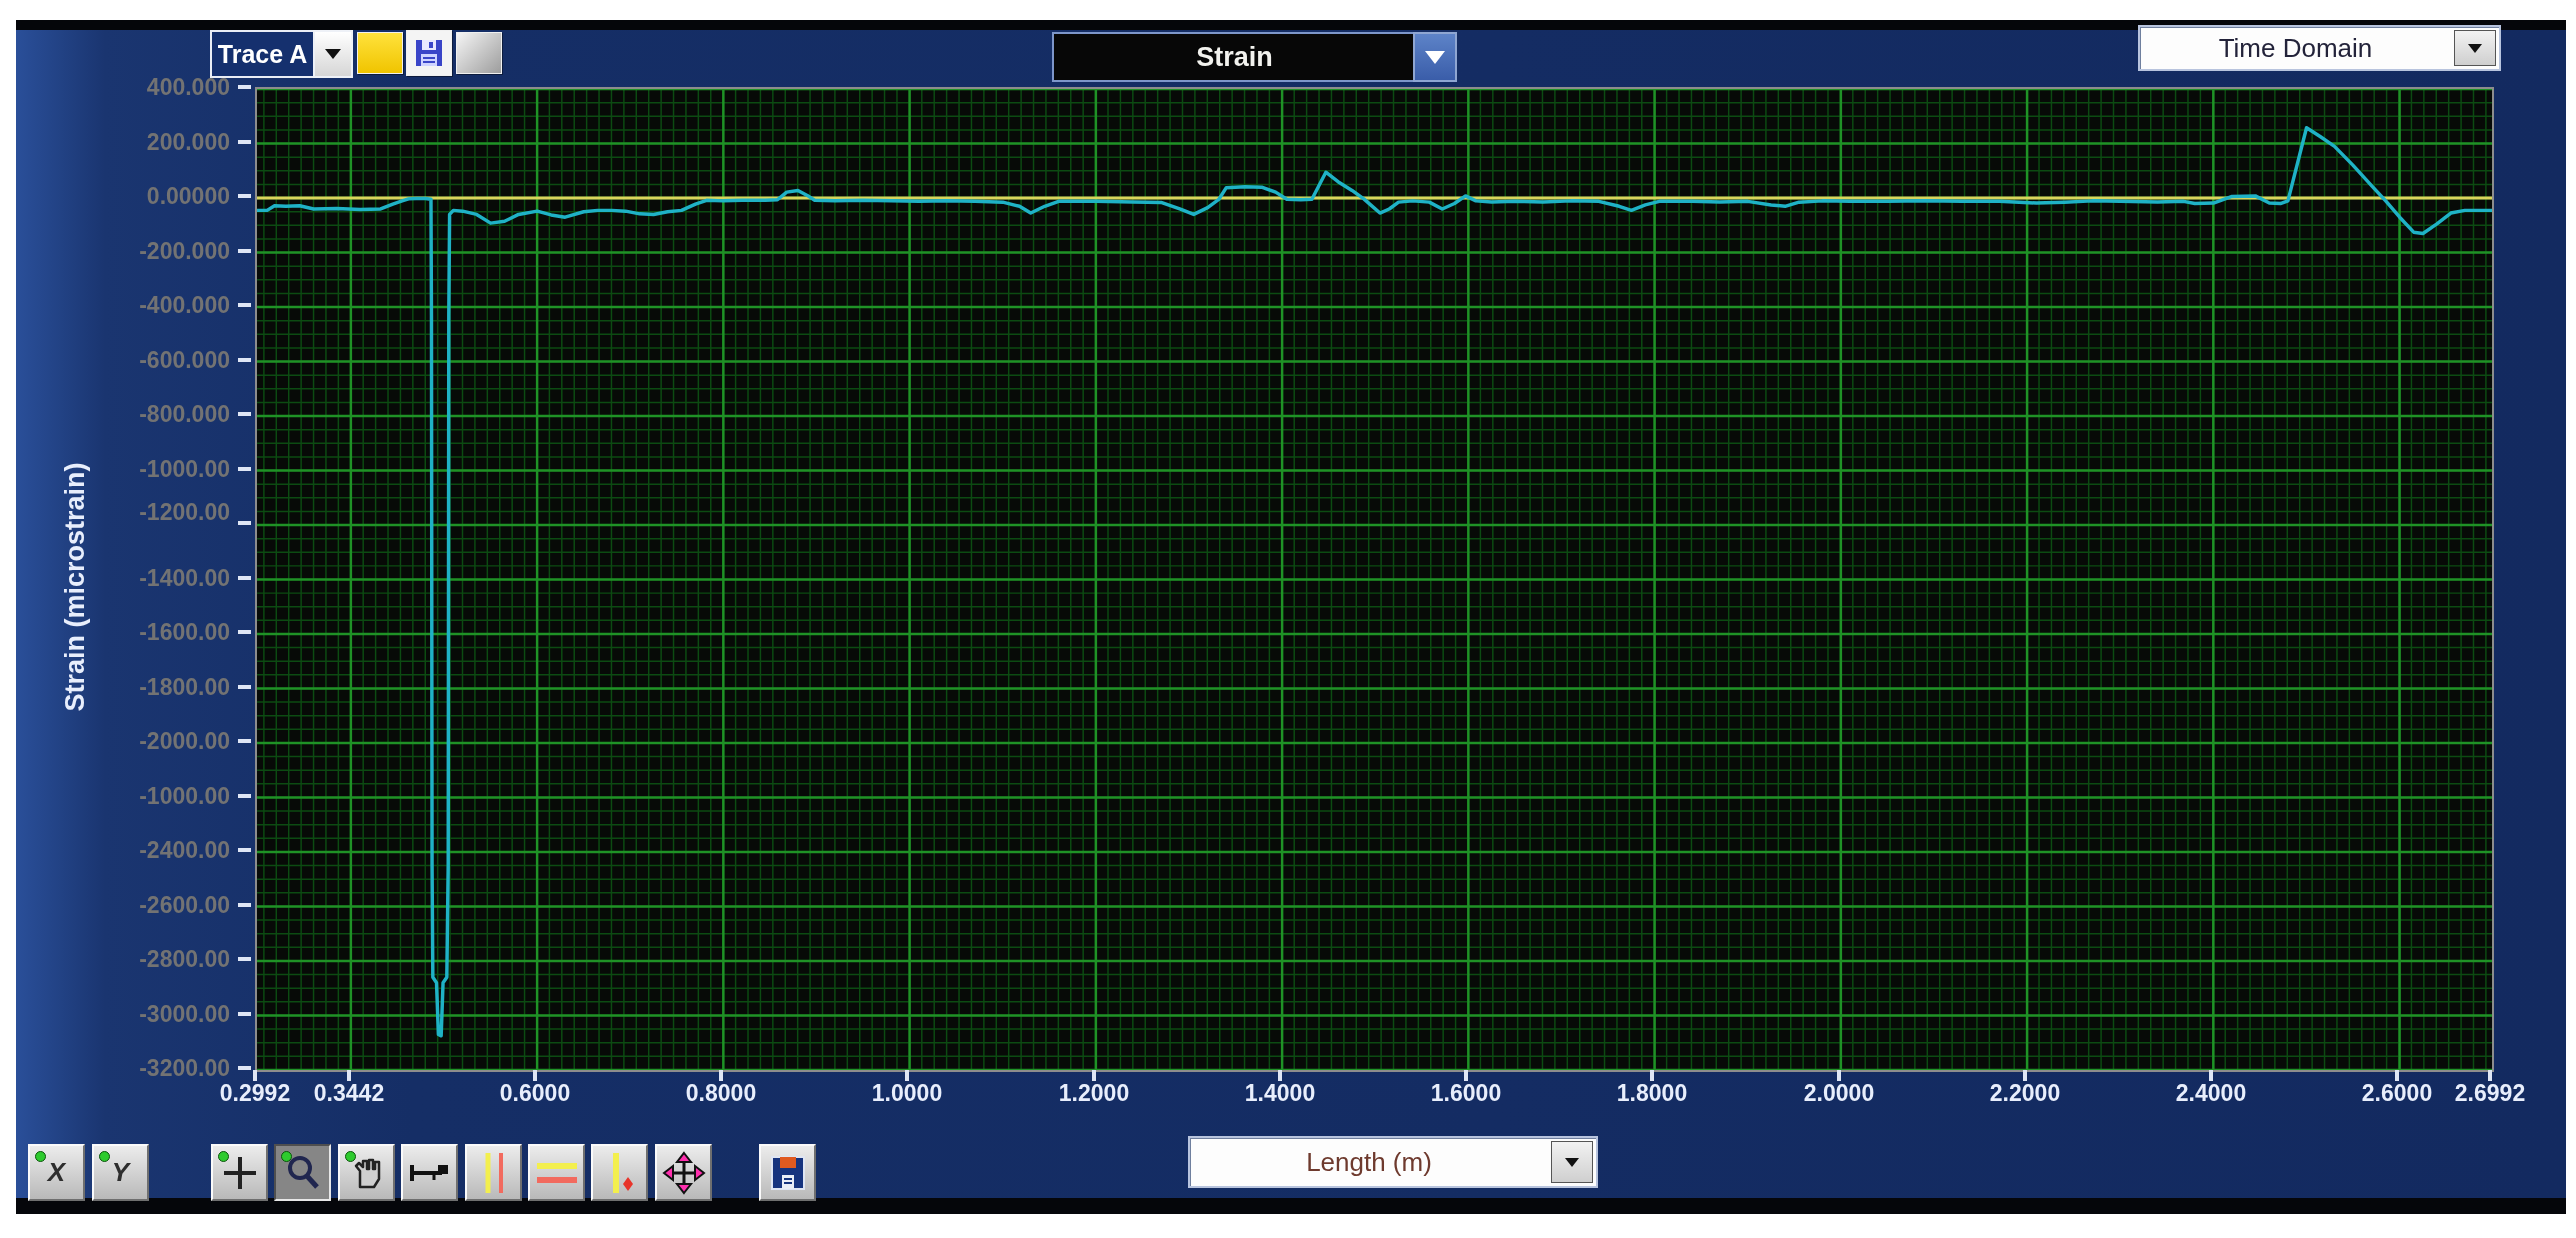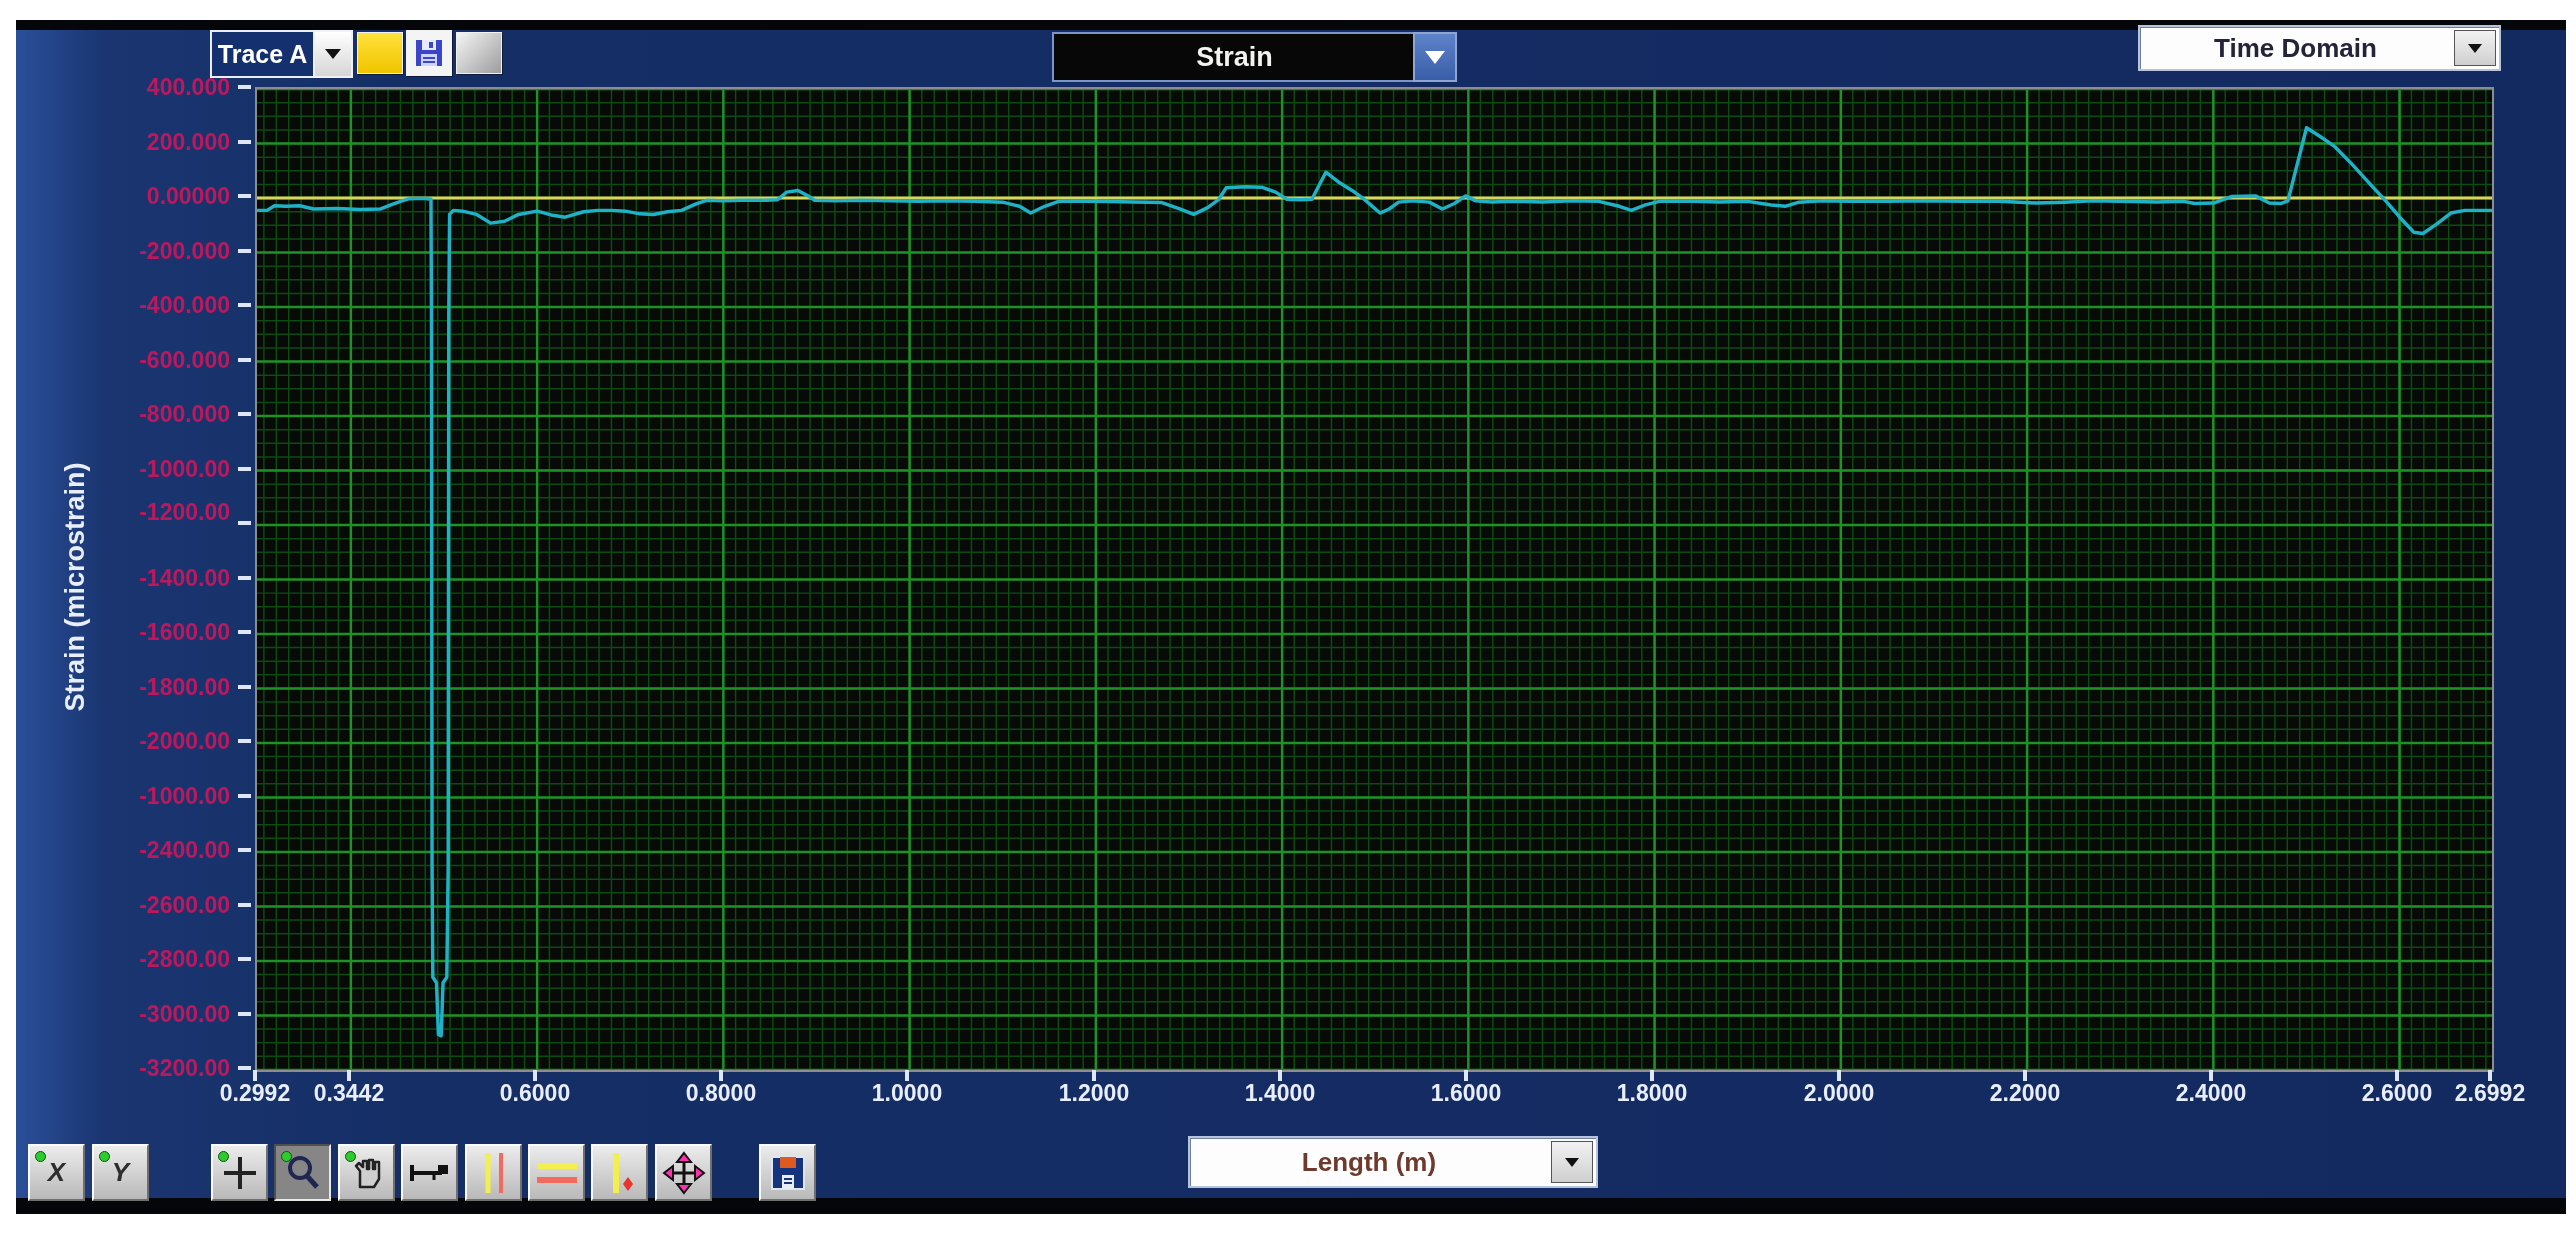--- a/index.html
+++ b/index.html
@@ -9,40 +9,40 @@
     background:linear-gradient(90deg,#2a4f99 0px,#1a3570 89px,#152e66 396px,#132a60 100%);
     border-top:10px solid #05060a;border-bottom:16px solid #05060a;box-sizing:border-box;}
 
   
   #plot-wrap{position:absolute;left:255px;top:87px;width:2235px;height:981px;
     background:#070a07;border:2px solid #8d8d8d;box-sizing:content-box;}
   #plot{position:absolute;left:0;top:0;}
 
   
   .ytick{position:absolute;left:81px;width:149px;text-align:right;
-    color:#be185d;font-weight:bold;font-size:23px;line-height:24px;}
+    color:#737373;font-weight:bold;font-size:23px;line-height:24px;}
   .xtick{position:absolute;transform:translateX(-50%);color:#e8eefc;
     font-weight:bold;font-size:23px;white-space:nowrap;}
   .ydash{position:absolute;width:13px;height:4px;background:#dfe6f5;}
   .xdash{position:absolute;width:4px;height:11px;background:#dfe6f5;}
   .yaxis-title{position:absolute;left:75px;top:587px;transform:translate(-50%,-50%) rotate(-90deg);
     color:#e8eefc;font-weight:bold;font-size:27px;white-space:nowrap;}
 
   
   .combo-dark{position:absolute;background:#15306e;border:2px solid #e9edf6;
     color:#fff;font-weight:bold;font-size:25px;display:flex;align-items:center;justify-content:center;}
   .combo-arrow-white{position:absolute;background:linear-gradient(#ffffff,#d6d6d6);
     border:2px solid #eef1f7;display:flex;align-items:center;justify-content:center;}
   .combo-black{position:absolute;background:#070707;border:2px solid #7d96c9;
     color:#f2f2ee;font-weight:bold;font-size:27px;display:flex;align-items:center;justify-content:center;}
   .combo-arrow-blue{position:absolute;background:linear-gradient(#5d83c8,#3a5da9);
     border:2px solid #8fa6d2;display:flex;align-items:center;justify-content:center;}
   .combo-white{position:absolute;background:#fdfdfd;border:2px solid #b8c4de;
     box-shadow:inset 1px 1px 0 #6f7f9e;display:flex;align-items:center;}
-  .combo-white .lbl{flex:1;text-align:center;font-weight:bold;font-size:26px;}
+  .combo-white .lbl{flex:1;text-align:center;font-weight:normal;font-size:26px;}
   .win-arrow-btn{width:40px;align-self:stretch;margin:3px;background:linear-gradient(#f2f2f2,#cfcfcf);
     border:1px solid #555;display:flex;align-items:center;justify-content:center;}
   .tri-dn-black{width:0;height:0;border-left:8px solid transparent;border-right:8px solid transparent;
     border-top:10px solid #111;}
   .tri-dn-black.sm{border-left-width:7px;border-right-width:7px;border-top-width:9px;}
   .tri-dn-white{width:0;height:0;border-left:10px solid transparent;border-right:10px solid transparent;
     border-top:13px solid #fff;}
 
   
   .swatch{position:absolute;border:1px solid #f0f0f0;box-shadow:1px 1px 0 #00000066;}

